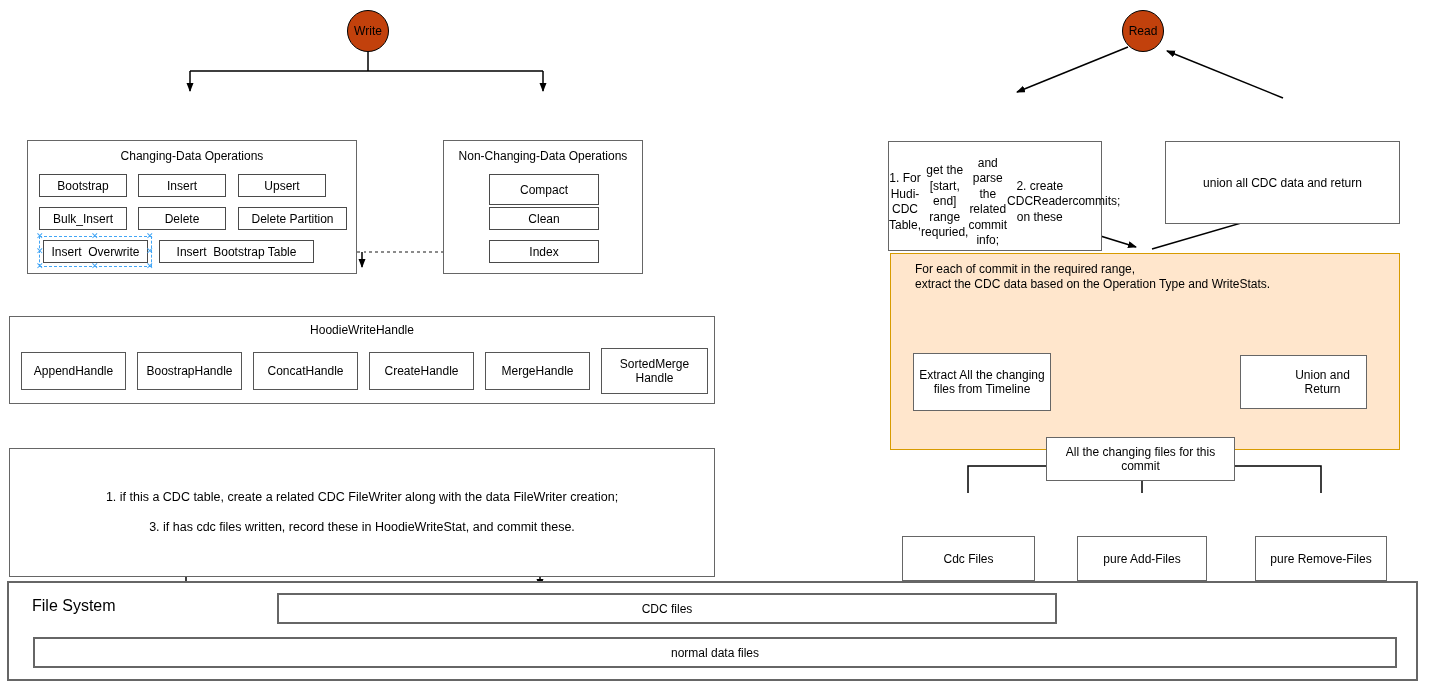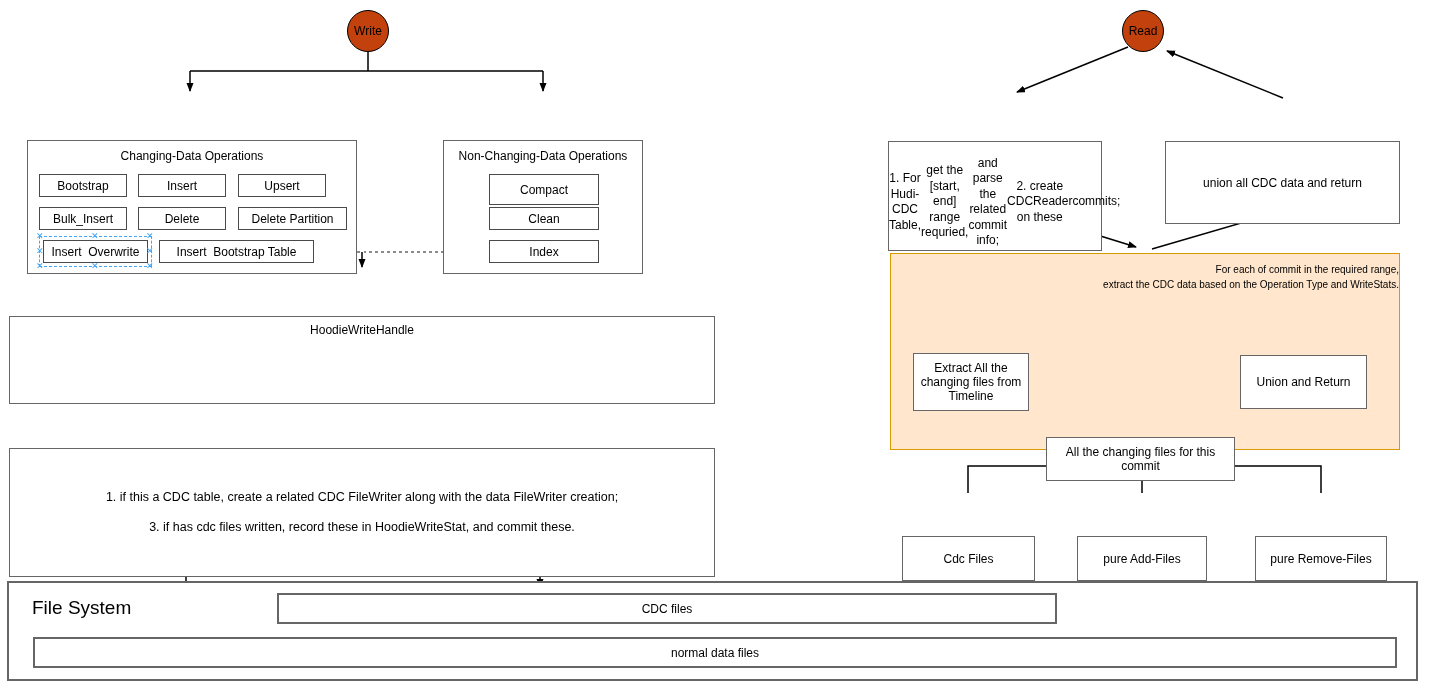--- a/index.html
+++ b/index.html
@@ -16,22 +16,22 @@
   .hwh-row{position:absolute;left:11px;top:31px;display:flex;gap:11px;align-items:center;}
   .handle{width:105px;min-height:38px;border:1.5px solid #565656;box-sizing:border-box;background:#fff;
           display:flex;align-items:center;justify-content:center;text-align:center;font-size:12px;line-height:14px;}
   .handle.tall{min-height:46px;width:107px;}
   .steps{display:flex;flex-direction:column;justify-content:center;gap:15px;text-align:center;
          font-size:12.5px;padding:8px 8px;line-height:15px;}
   .red{color:#FF0000;}
   .plan{display:flex;align-items:center;padding-top:12px;font-size:12px;line-height:15.5px;}
   .plan-line{min-height:15.5px;text-align:center;}
   .panel{position:absolute;background:#FFE6CC;border:1px solid #D79B00;box-sizing:border-box;}
-  .panel-title{text-align:right;font-size:10px;line-height:15px;padding-top:8px;}
-  .fs-label{position:absolute;font-size:19px;}
+  .panel-title{text-align:left;font-size:12px;line-height:15px;padding-top:8px;padding-left:24px;}
+  .fs-label{position:absolute;font-size:16px;}
   .bar{position:absolute;background:#fff;border:2px solid #666;box-sizing:border-box;
        display:flex;align-items:center;justify-content:center;font-size:12px;}
   .fsbox{position:absolute;background:#fff;border:2px solid #666;box-sizing:border-box;}
   .sel{position:absolute;border:1.2px dashed #42A5F5;box-sizing:border-box;background:transparent;}
   .hx{position:absolute;color:#42A5F5;font-size:9px;line-height:9px;font-weight:bold;}
 </style>
 </head>
 <body>
 
 <div class="canvas">
@@ -99,20 +99,28 @@
 
   <div class="box" style="left:443px;top:97px;width:200px;height:134px;">
     <div class="title">Non-Changing-Data Operations</div>
     <div class="btn" style="left:45px;top:33px;width:110px;height:31px;">Compact</div>
     <div class="btn" style="left:45px;top:66px;width:110px;height:23px;">Clean</div>
     <div class="btn" style="left:45px;top:99px;width:110px;height:23px;">Index</div>
   </div>
 
   <div class="box" style="left:9px;top:273px;width:706px;height:88px;">
     <div class="title" style="padding-top:6px;">HoodieWriteHandle</div>
+    <div class="hwh-row">
+      <div class="handle">AppendHandle</div>
+      <div class="handle">BoostrapHandle</div>
+      <div class="handle">ConcatHandle</div>
+      <div class="handle">CreateHandle</div>
+      <div class="handle">MergeHandle</div>
+      <div class="handle tall">SortedMerge Handle</div>
+    </div>
   </div>
 
   <div class="box steps" style="left:9px;top:405px;width:706px;height:129px;">
     <div>1. if this a CDC table, create a related CDC FileWriter along with the data FileWriter creation;</div>
     <div>3. if has cdc files written, record these in HoodieWriteStat, and commit these.</div>
   </div>
 
   <div class="fsbox" style="left:7px;top:581px;width:1411px;height:100px;"></div>
   <div class="fs-label" style="left:32px;top:597px;">File System</div>
   <div class="bar" style="left:277px;top:593px;width:780px;height:31px;">
@@ -138,24 +146,24 @@
   <div class="box cc" style="left:1165px;top:98px;width:235px;height:83px;">
     <span>union all CDC data and return</span>
   </div>
 
   <div class="panel" style="left:890px;top:253px;width:510px;height:197px;">
     <div class="panel-title">
       <div>For each of commit in the required range,</div>
       <div>extract the CDC data based on the Operation Type and WriteStats.</div>
     </div>
   </div>
-  <div class="box cc" style="left:913px;top:310px;width:116px;height:58px;">
+  <div class="box cc" style="left:913px;top:310px;width:138px;height:58px;">
     <span>Extract All the changing files from Timeline</span>
   </div>
-  <div class="box cc" style="left:1240px;top:312px;width:127px;height:54px;">
+  <div class="box cc" style="left:1240px;top:312px;width:127px;height:54px;padding-left:38px;">
     <span>Union and Return</span>
   </div>
   <div class="box cc" style="left:1046px;top:394px;width:189px;height:44px;">
     <span>All the changing files for this commit</span>
   </div>
 
   <div class="box cc" style="left:902px;top:493px;width:133px;height:45px;">
     <span>Cdc Files</span>
   </div>
   <div class="box cc" style="left:1077px;top:493px;width:130px;height:45px;">

